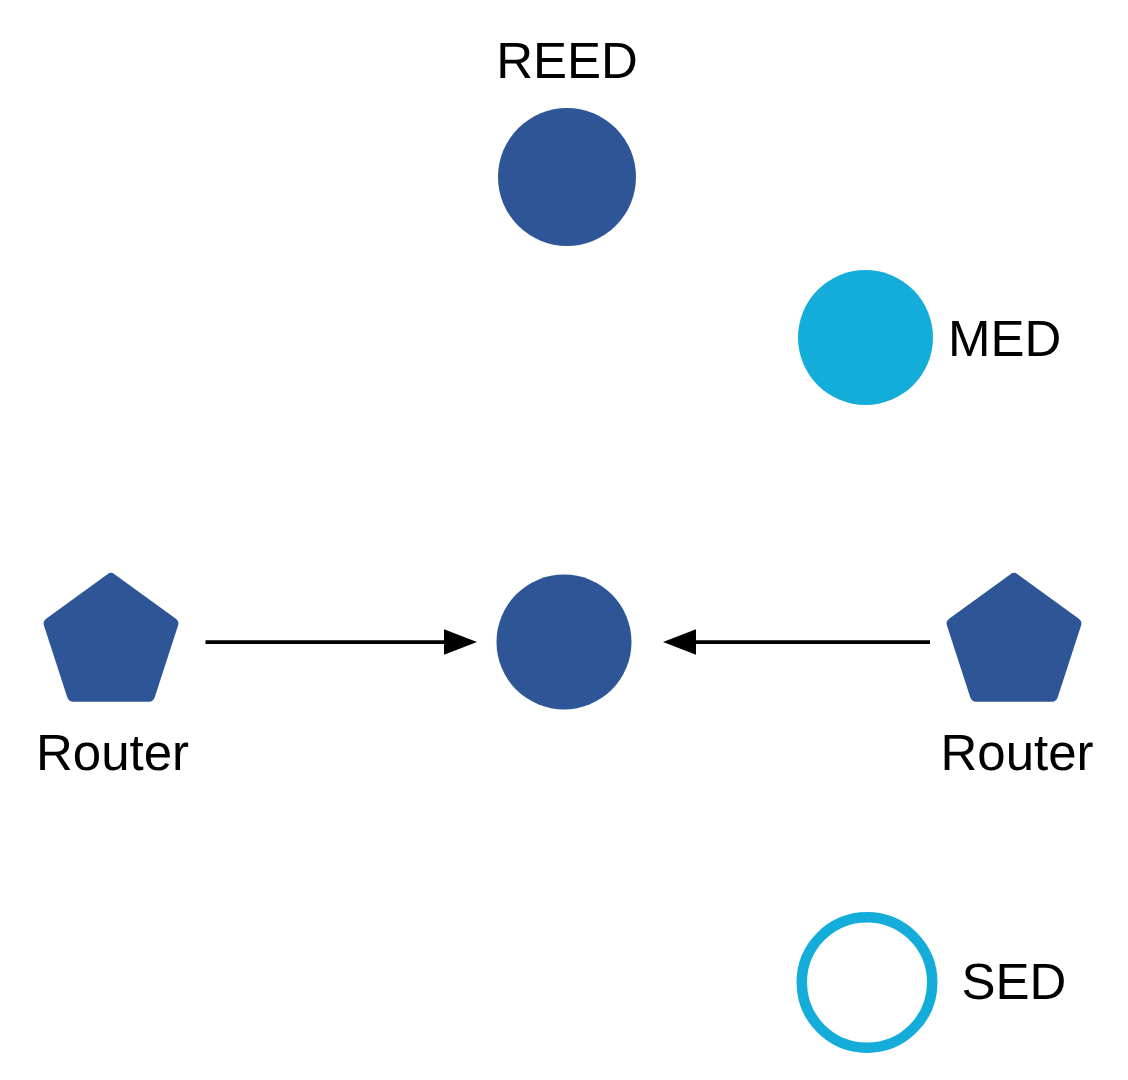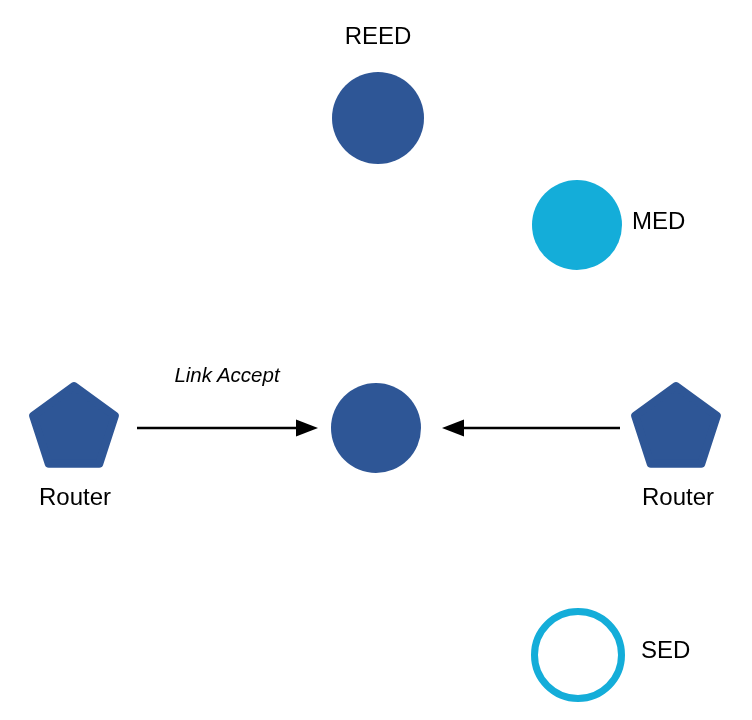--- a/index.html
+++ b/index.html
@@ -16,21 +16,21 @@
     overflow: hidden;
   }
   #shapes-svg {
     position: absolute;
     left: 0;
     top: 0;
   }
   .node-label {
     position: absolute;
     color: #000000;
-    font-size: 24px;
+    font-size: 34px;
     font-weight: 400;
     white-space: nowrap;
   }
   .node-label.centered {
     text-align: center;
   }
   .edge-label {
     position: absolute;
     left: 137px;
     top: 362px;
@@ -72,16 +72,15 @@
 
   <div class="node-label" style="left:632px; top:207px;text-align:center;">MED</div>
 
   <div class="node-label centered" style="left:0px; top:483px; width:150px;">Router</div>
 
   <div class="node-label centered" style="left:603px; top:483px; width:150px;">Router</div>
 
   <div class="node-label" style="left:641px; top:636px;text-align:right;">SED</div>
 
   <div class="edge-label">
-    <div>Link Accept</div>
   </div>
 
 </div>
 
 </body></html>

